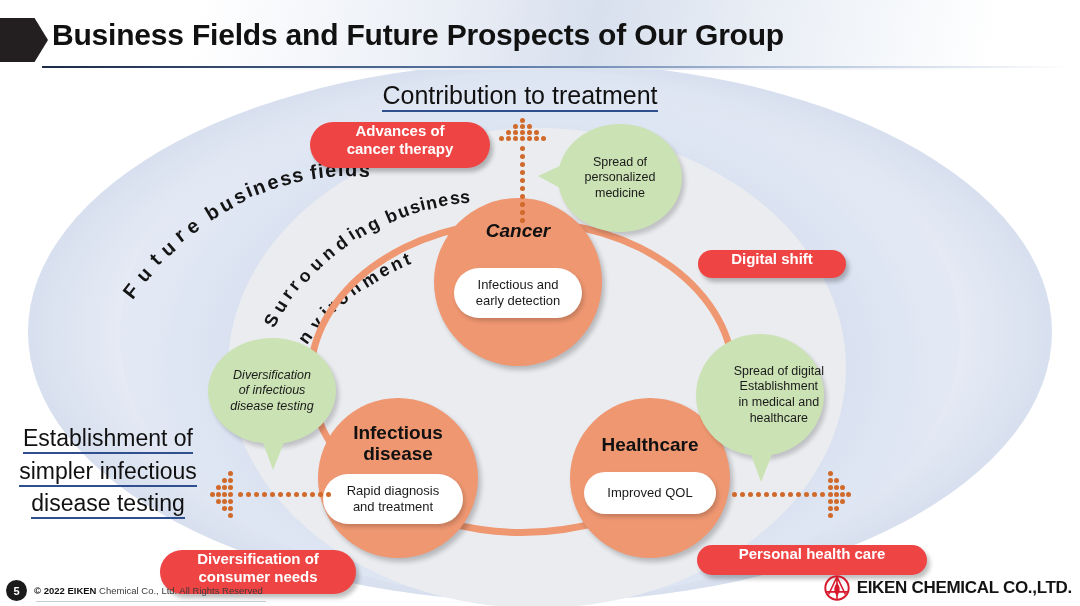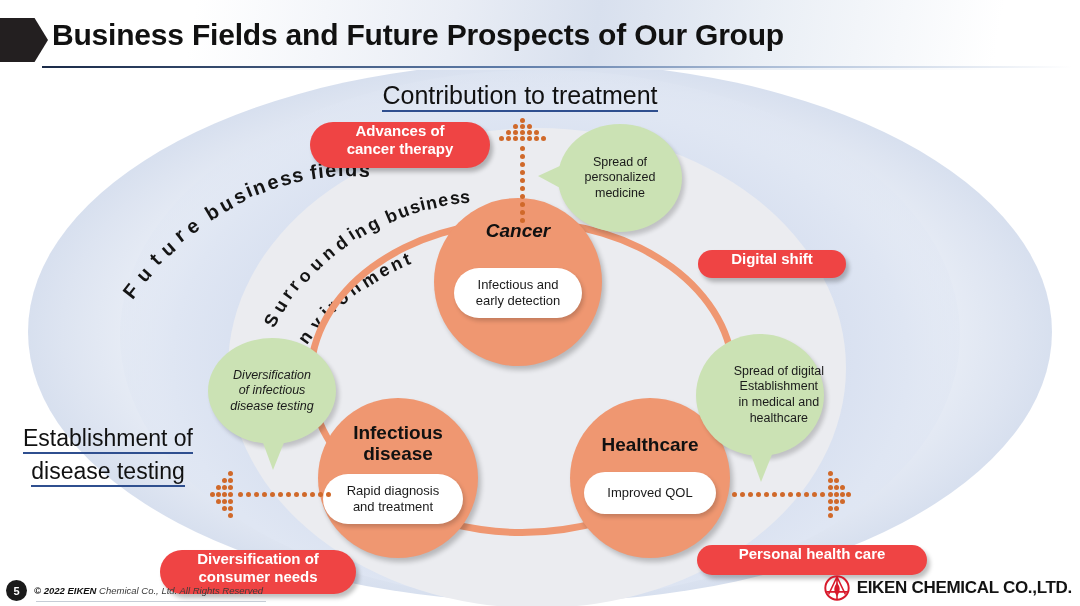--- a/index.html
+++ b/index.html
@@ -225,21 +225,20 @@
     font-weight: bold;
     display: flex;
     align-items: center;
     justify-content: center;
   }
   .copyright {
     position: absolute;
     left: 34px; top: 585px;
     font-size: 9.5px;
     color: #3b3b3b;
-    font-style: italic;
   }
   .copyright b { color: #111111; }
   .footer-rule {
     position: absolute;
     left: 36px; top: 601px;
     width: 230px; height: 1px;
     background: #c6ccd6;
   }
   .brand {
     position: absolute;
@@ -409,20 +408,21 @@
     <span class="tail tail-down"></span>
     <div>
       <div>Diversification</div>
       <div>of infectious</div>
       <div>disease testing</div>
     </div>
   </div>
 
   <div class="outer-head" style="left:8px; top:422px; width:200px;">
     <div><u>Establishment of</u></div>
+    <div><u>simpler infectious</u></div>
     <div><u>disease testing</u></div>
   </div>
 
 
   <div class="dotarrow" id="arrow-up" style="left:492px; top:116px; width:60px; height:90px;">
       <i style="left: 28px; top: 2px; width: 5px; height: 5px; background: rgb(208, 105, 42);"></i>
       <i style="left: 21px; top: 8px; width: 5px; height: 5px; background: rgb(208, 105, 42);"></i>
       <i style="left: 28px; top: 8px; width: 5px; height: 5px; background: rgb(208, 105, 42);"></i>
       <i style="left: 35px; top: 8px; width: 5px; height: 5px; background: rgb(208, 105, 42);"></i>
       <i style="left: 14px; top: 14px; width: 5px; height: 5px; background: rgb(208, 105, 42);"></i>

